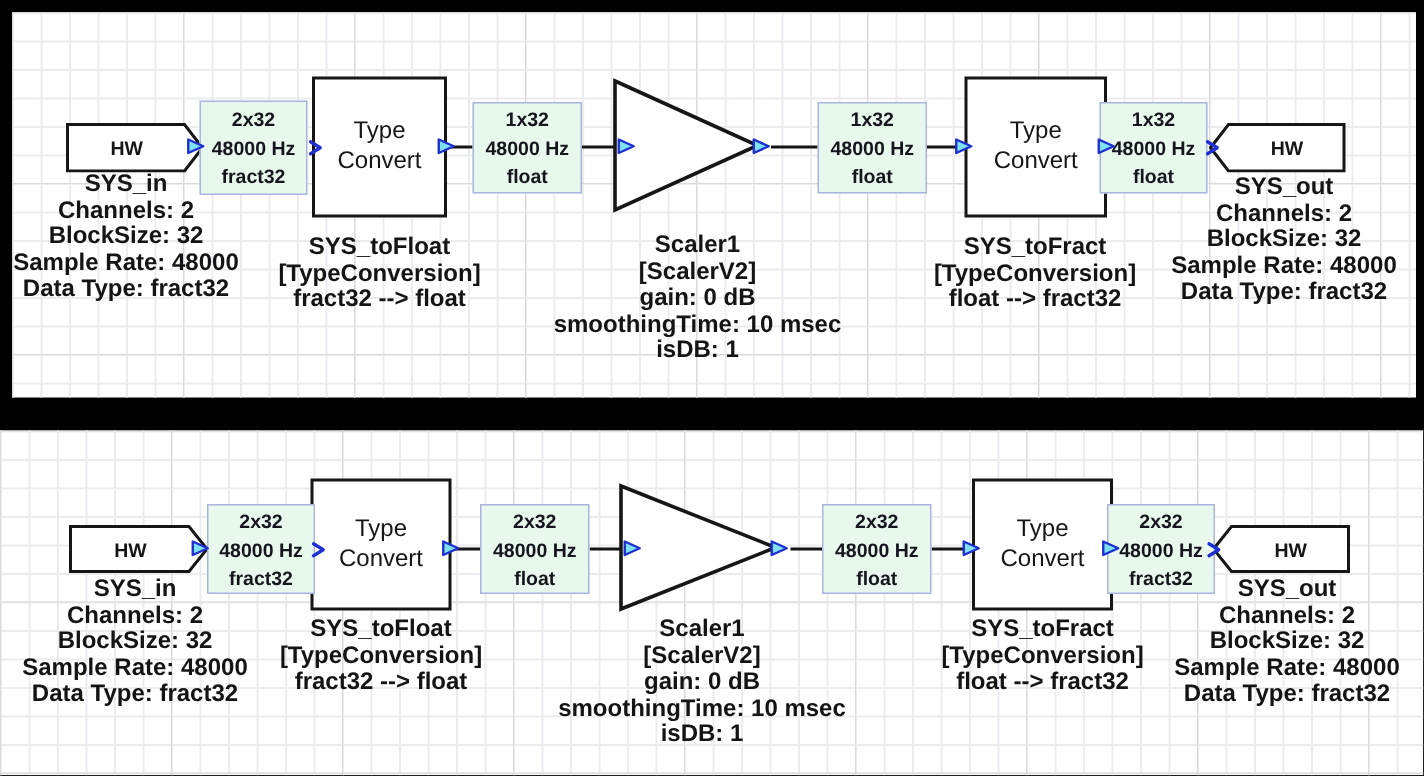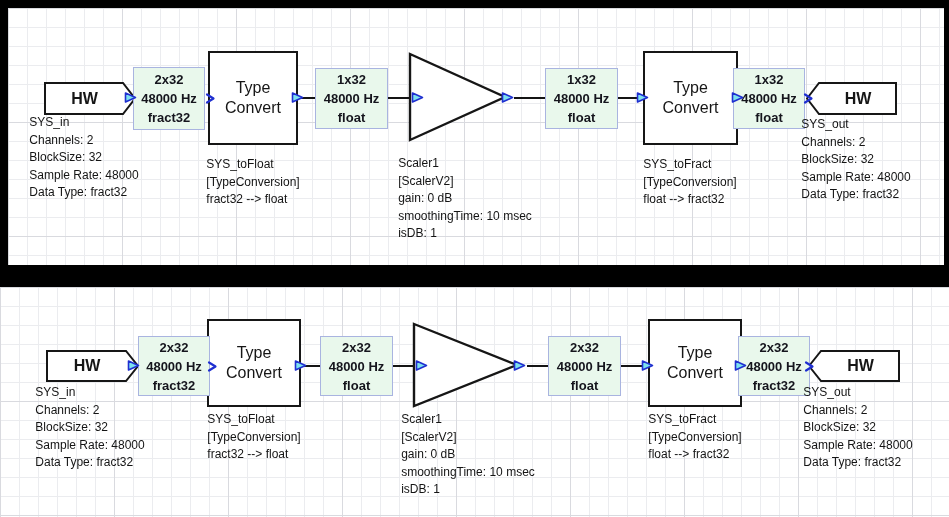--- a/index.html
+++ b/index.html
@@ -12,36 +12,36 @@
       linear-gradient(to right,#ebecef 1px,transparent 1px),
       linear-gradient(to bottom,#ebecef 1px,transparent 1px);
     background-size:114px 114px,114px 114px,19px 19px,19px 19px;}
   .panel-top{left:8px;top:8px;width:936px;height:257px;}
   .panel-bottom{left:0;top:287px;width:949px;height:230px;}
 
   .wire{position:absolute;height:2px;background:#141414;z-index:1;}
   .hw-block{position:absolute;z-index:2;}
   .hw-block svg{position:absolute;left:0;top:0;width:100%;height:100%;}
   .hw-label{position:absolute;left:0;top:0;width:100%;height:100%;display:flex;
-            align-items:center;justify-content:center;font-weight:bold;font-size:16px;color:#161616;}
+            align-items:center;justify-content:center;font-weight:bold;font-size:13px;color:#161616;}
   .hw-in .hw-label{padding-right:12px;box-sizing:border-box;}
   .hw-out .hw-label{padding-left:12px;box-sizing:border-box;}
   .tcblock{position:absolute;background:#fff;border:2px solid #161616;z-index:2;
            display:flex;flex-direction:column;align-items:center;justify-content:center;
            font-weight:normal;font-size:16px;line-height:20px;color:#161616;box-sizing:border-box;text-align:center;}
   .scaler{position:absolute;z-index:2;}
   .scaler svg{position:absolute;left:0;top:0;width:100%;height:100%;}
   .wirebox{position:absolute;background:#e9f8ec;border:1px solid #a9b4e0;z-index:3;
            display:flex;flex-direction:column;align-items:center;justify-content:center;
            font-weight:bold;font-size:13px;line-height:19px;color:#15151d;text-align:center;box-sizing:border-box;}
   .pin,.chev{position:absolute;z-index:4;}
   .pin{width:13px;height:13px;}
   .chev{width:12px;height:13px;}
-  .ann{position:absolute;transform:translateX(-50%);text-align:left;white-space:nowrap;
-       font-weight:normal;font-size:12px;line-height:17.5px;color:#141414;z-index:5;}
+  .ann{position:absolute;transform:translateX(-50%);text-align:center;white-space:nowrap;
+       font-weight:bold;font-size:16px;line-height:17.5px;color:#141414;z-index:5;}
 </style>
 </head>
 <body>
 
 <svg width="0" height="0" style="position:absolute">
   <defs>
     <g id="pin-shape">
         <path d="M1.5,2 L11.5,6.5 L1.5,11 Z" fill="#7de1ef" stroke="#1f2fd0" stroke-width="1.6" stroke-linejoin="round"></path>
       </g>
     <g id="chev-shape">

